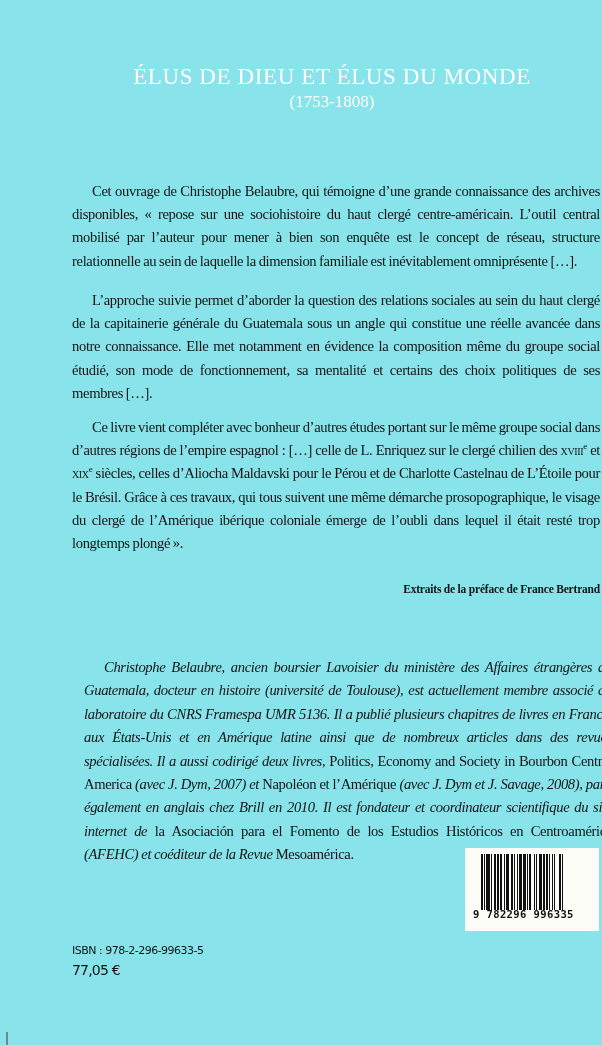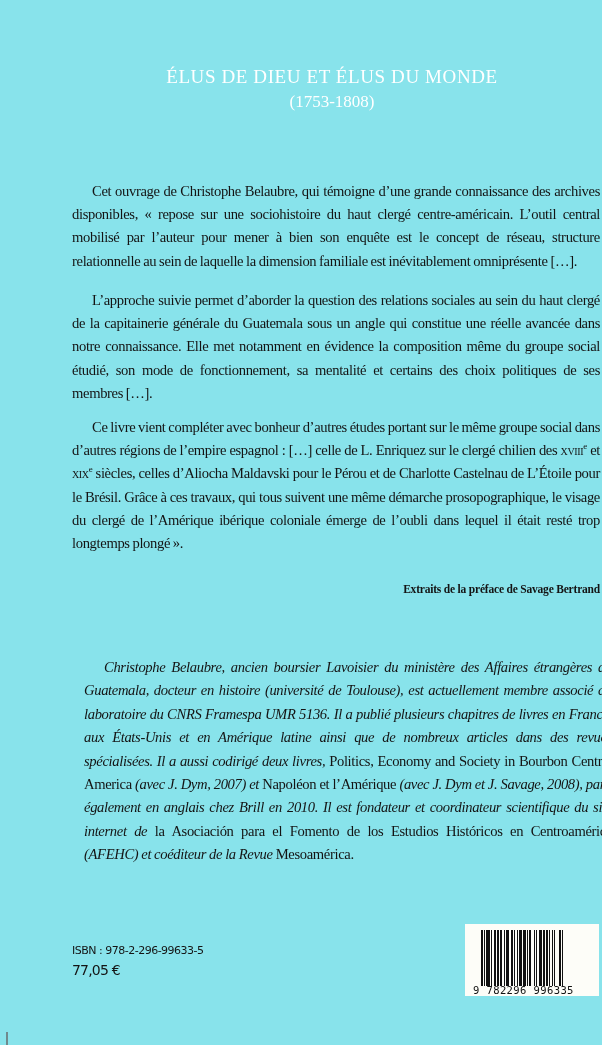--- a/index.html
+++ b/index.html
@@ -19,21 +19,21 @@
       position: absolute;
       left: 0;
       top: 64px;
       width: 602px;
       text-align: center;
       color: #ffffff;
       font-family: "Liberation Serif", serif;
     }
     .title-line {
       display: block;
-      font-size: 19px;
+      font-size: 23px;
       letter-spacing: 0.6px;
       line-height: 26px;
       padding-left: 62px;
     }
     .title-years {
       display: block;
       font-size: 17px;
       line-height: 24px;
       padding-left: 62px;
     }
@@ -94,24 +94,25 @@
       position: absolute;
       left: 72px;
       top: 962px;
       font-size: 14px;
       font-family: "DejaVu Sans", sans-serif;
       letter-spacing: -0.8px;
     }
     .barcode-box {
       position: absolute;
       left: 465px;
-      top: 924px;
+      top: 848px;
       width: 134px;
-      height: 72px;
+      height: 83px;
       background: #fdfdf8;
+      font-weight: bold;
     }
     .bars {
       position: absolute;
       left: 16px;
       top: 6px;
       width: 110px;
       height: 56px;
       display: flex;
       align-items: stretch;
     }
@@ -144,21 +145,21 @@
   <span class="title-line">ÉLUS DE DIEU ET ÉLUS DU MONDE</span>
   <span class="title-years">(1753-1808)</span>
 </div>
 
 <p class="para p1">Cet ouvrage de Christophe Belaubre, qui témoigne d’une grande connaissance des archives disponibles, « repose sur une sociohistoire du haut clergé centre-américain. L’outil central mobilisé par l’auteur pour mener à bien son enquête est le concept de réseau, structure relationnelle au sein de laquelle la dimension familiale est inévitablement omniprésente […].</p>
 
 <p class="para p2">L’approche suivie permet d’aborder la question des relations sociales au sein du haut clergé de la capitainerie générale du Guatemala sous un angle qui constitue une réelle avancée dans notre connaissance. Elle met notamment en évidence la composition même du groupe social étudié, son mode de fonctionnement, sa mentalité et certains des choix politiques de ses membres […].</p>
 
 <p class="para p3"><span>Ce livre vient compléter avec bonheur d’autres études portant sur le même groupe social dans d’autres régions de l’empire espagnol : […] celle de L. Enriquez sur le clergé chilien des </span><span class="sc">xviii</span><span class="sup">e</span><span> et </span><span class="sc">xix</span><span class="sup">e</span><span> siècles, celles d’Aliocha Maldavski pour le Pérou et de Charlotte Castelnau de L’Étoile pour le Brésil. Grâce à ces travaux, qui tous suivent une même démarche prosopographique, le visage du clergé de l’Amérique ibérique coloniale émerge de l’oubli dans lequel il était resté trop longtemps plongé ».</span></p>
 
-<div class="attribution">Extraits de la préface de Savage Bertrand</div>
+<div class="attribution">Extraits de la préface de France Bertrand</div>
 
 <p class="bio"><i>Christophe Belaubre, ancien boursier Lavoisier du ministère des Affaires étrangères au Guatemala, docteur en histoire (université de Toulouse), est actuellement membre associé du laboratoire du CNRS Framespa UMR 5136. Il a publié plusieurs chapitres de livres en France, aux États-Unis et en Amérique latine ainsi que de nombreux articles dans des revues spécialisées. Il a aussi codirigé deux livres, </i><span>Politics, Economy and Society in Bourbon Central America</span><i> (avec J. Dym, 2007) et </i><span>Napoléon et l’Amérique</span><i> (avec J. Dym et J. Savage, 2008), paru également en anglais chez Brill en 2010. Il est fondateur et coordinateur scientifique du site internet de </i><span>la Asociación para el Fomento de los Estudios Históricos en Centroamérica</span><i> (AFEHC) et coéditeur de la Revue </i><span>Mesoamérica</span><span>.</span></p>
 
 <div class="isbn">ISBN : 978-2-296-99633-5</div>
 <div class="price">77,05 €</div>
 
 <div class="barcode-box">
   <div class="bars" id="bars">
       <div class="bar" style="width: 2.2px;"></div>
       <div class="gap" style="width: 1.1px;"></div>

